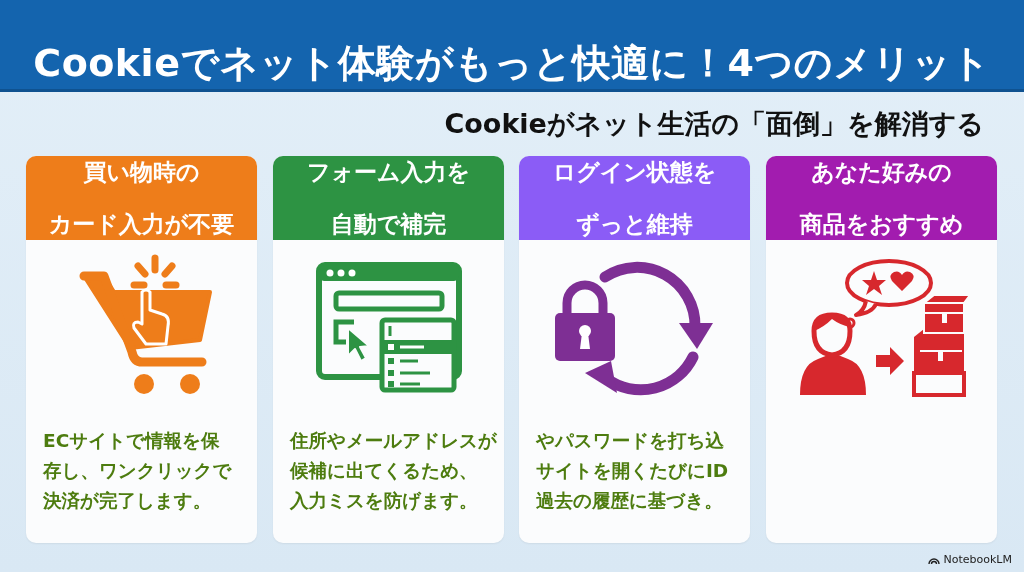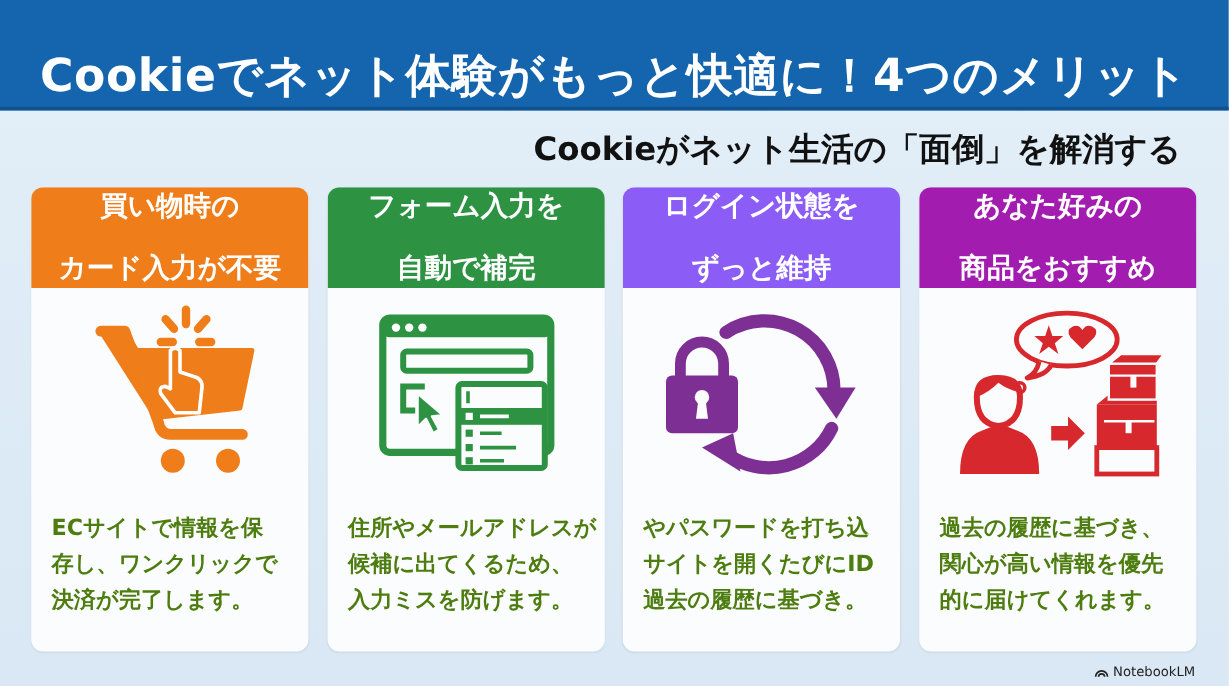--- a/index.html
+++ b/index.html
@@ -36,21 +36,21 @@
   .card-icon {
     position: absolute; left: 0; top: 96px; width: 231px; height: 150px;
     display: flex; align-items: center; justify-content: center;
   }
   .card-body {
     position: absolute; left: 17px; top: 270px; width: 205px;
     font-weight: bold; font-size: 18.5px; line-height: 30px; color: #4d7c0f;
   }
   .card-body span { display: block; white-space: nowrap; }
   .watermark {
-    position: absolute; right: 28px; bottom: 6px; font-size: 11px; color: #222;
+    position: absolute; right: 12px; bottom: 6px; font-size: 11px; color: #222;
     display: flex; align-items: center; gap: 4px;
   }
 </style>
 </head>
 <body>
 
 <div class="title-bar">
   <div class="title-text">Cookieでネット体験がもっと快適に！4つのメリット</div>
 </div>
 
@@ -163,25 +163,20 @@
       <polygon points="122,82 132,74 172,74 172,82" fill="#d7282d"></polygon>
       <line x1="128" y1="96" x2="170" y2="96" stroke="#fbfcfd" stroke-width="2"></line>
       <rect x="146" y="96" width="5" height="10" fill="#fbfcfd"></rect>
       <rect x="132" y="48" width="40" height="30" fill="#d7282d" stroke="#fbfcfd" stroke-width="2"></rect>
       <polygon points="132,48 142,40 178,40 172,48" fill="#d7282d" stroke="#fbfcfd" stroke-width="2"></polygon>
       <line x1="132" y1="58" x2="172" y2="58" stroke="#fbfcfd" stroke-width="2"></line>
       <rect x="150" y="58" width="5" height="10" fill="#fbfcfd"></rect>
       <rect x="122" y="118" width="50" height="22" fill="#fbfcfd" stroke="#d7282d" stroke-width="4"></rect>
     </svg>
   </div>
-  <div class="card-body">
-    <span>過去の履歴に基づき、</span>
-    <span>関心が高い情報を優先</span>
-    <span>的に届けてくれます。</span>
-  </div>
 </div>
 
 <div class="watermark">
   <svg width="12" height="10" viewBox="0 0 12 10">
     <path d="M1 9 A5 5 0 0 1 11 9" fill="none" stroke="#222" stroke-width="1.4"></path>
     <path d="M3.5 9 A2.5 2.5 0 0 1 8.5 9" fill="none" stroke="#222" stroke-width="1.4"></path>
   </svg>
   <span>NotebookLM</span>
 </div>
 

